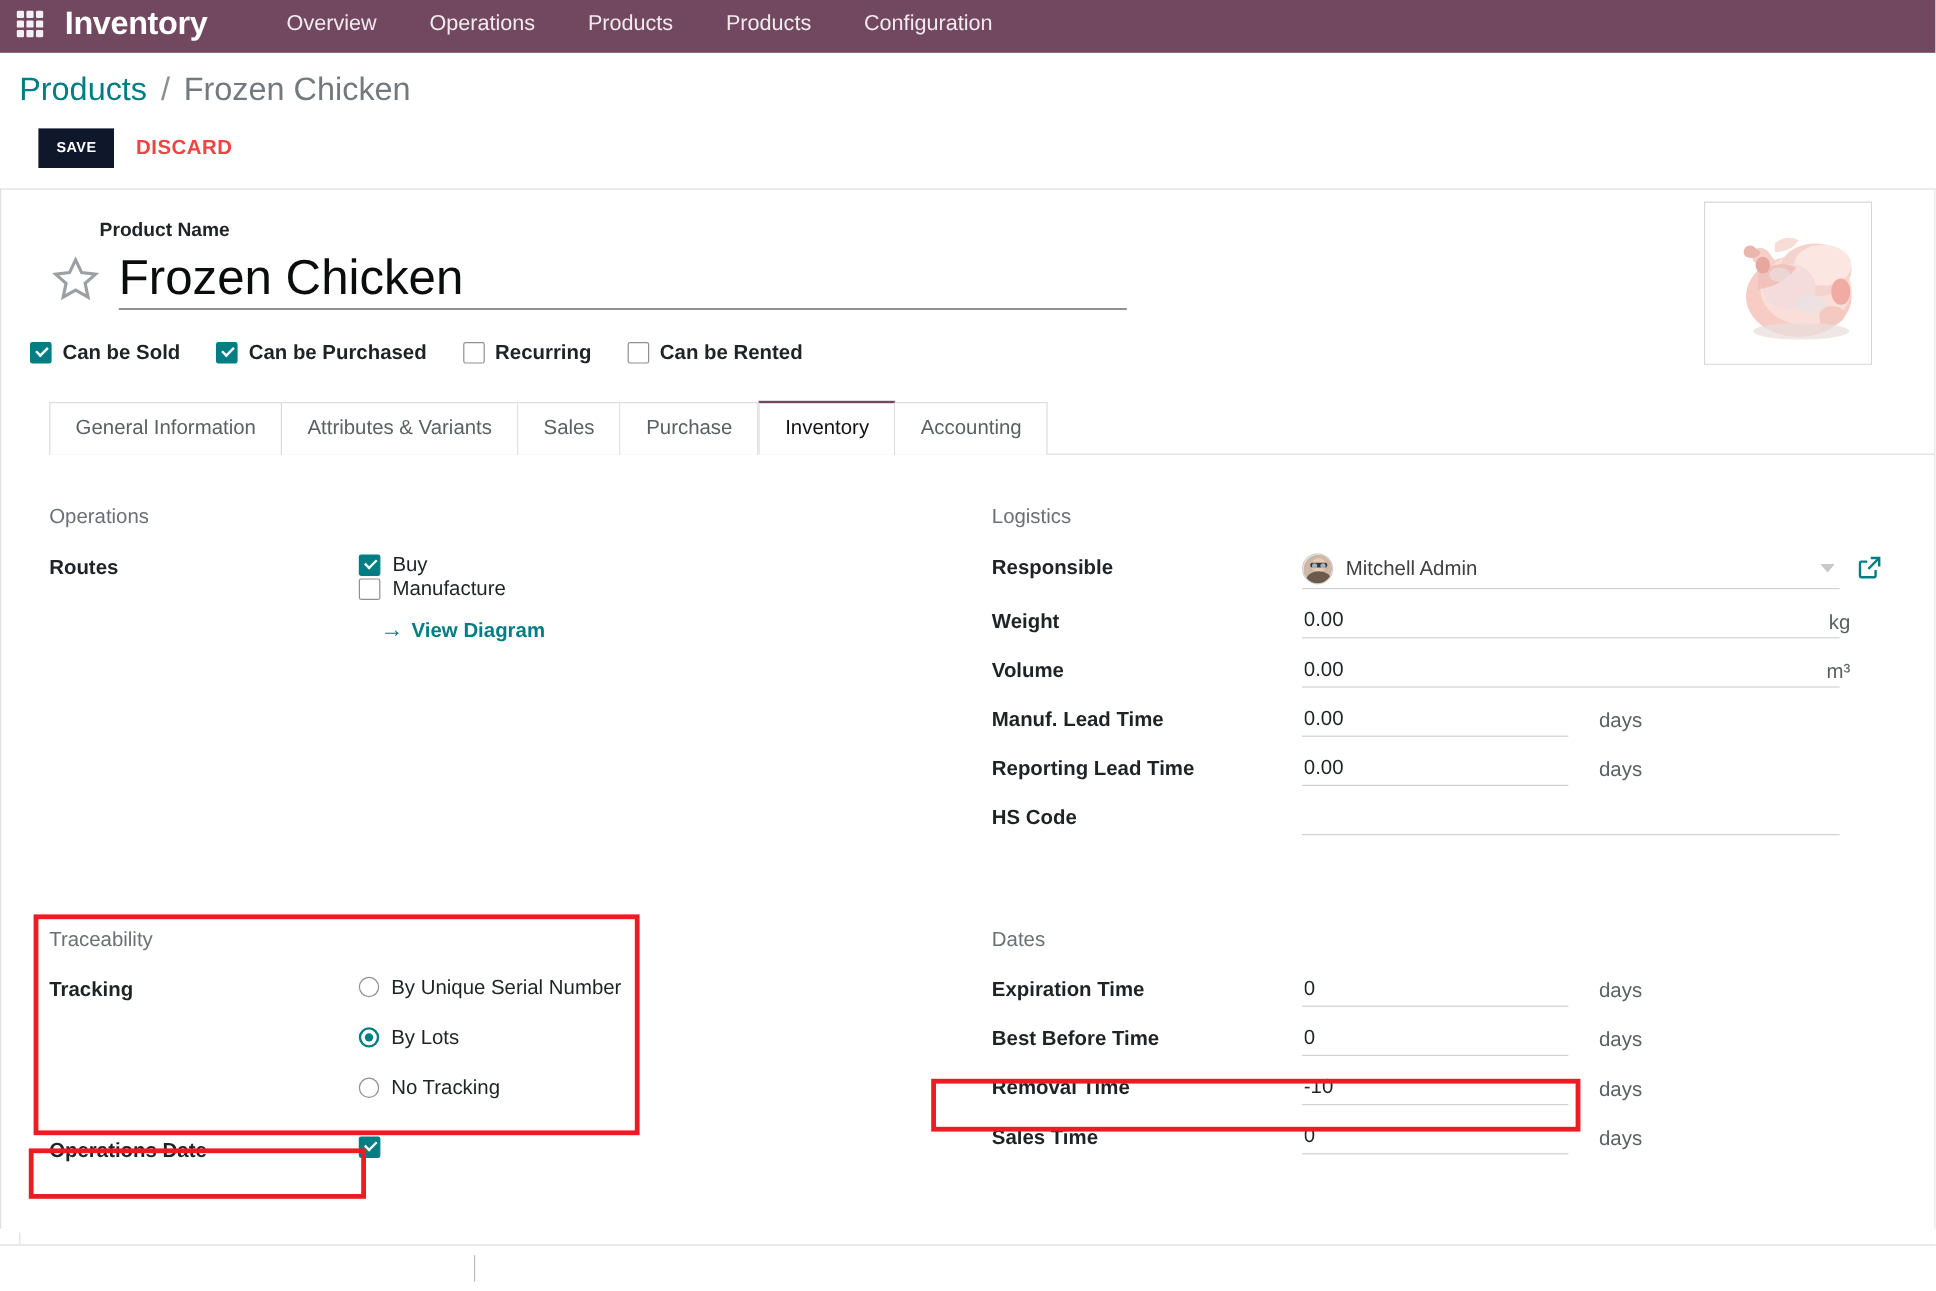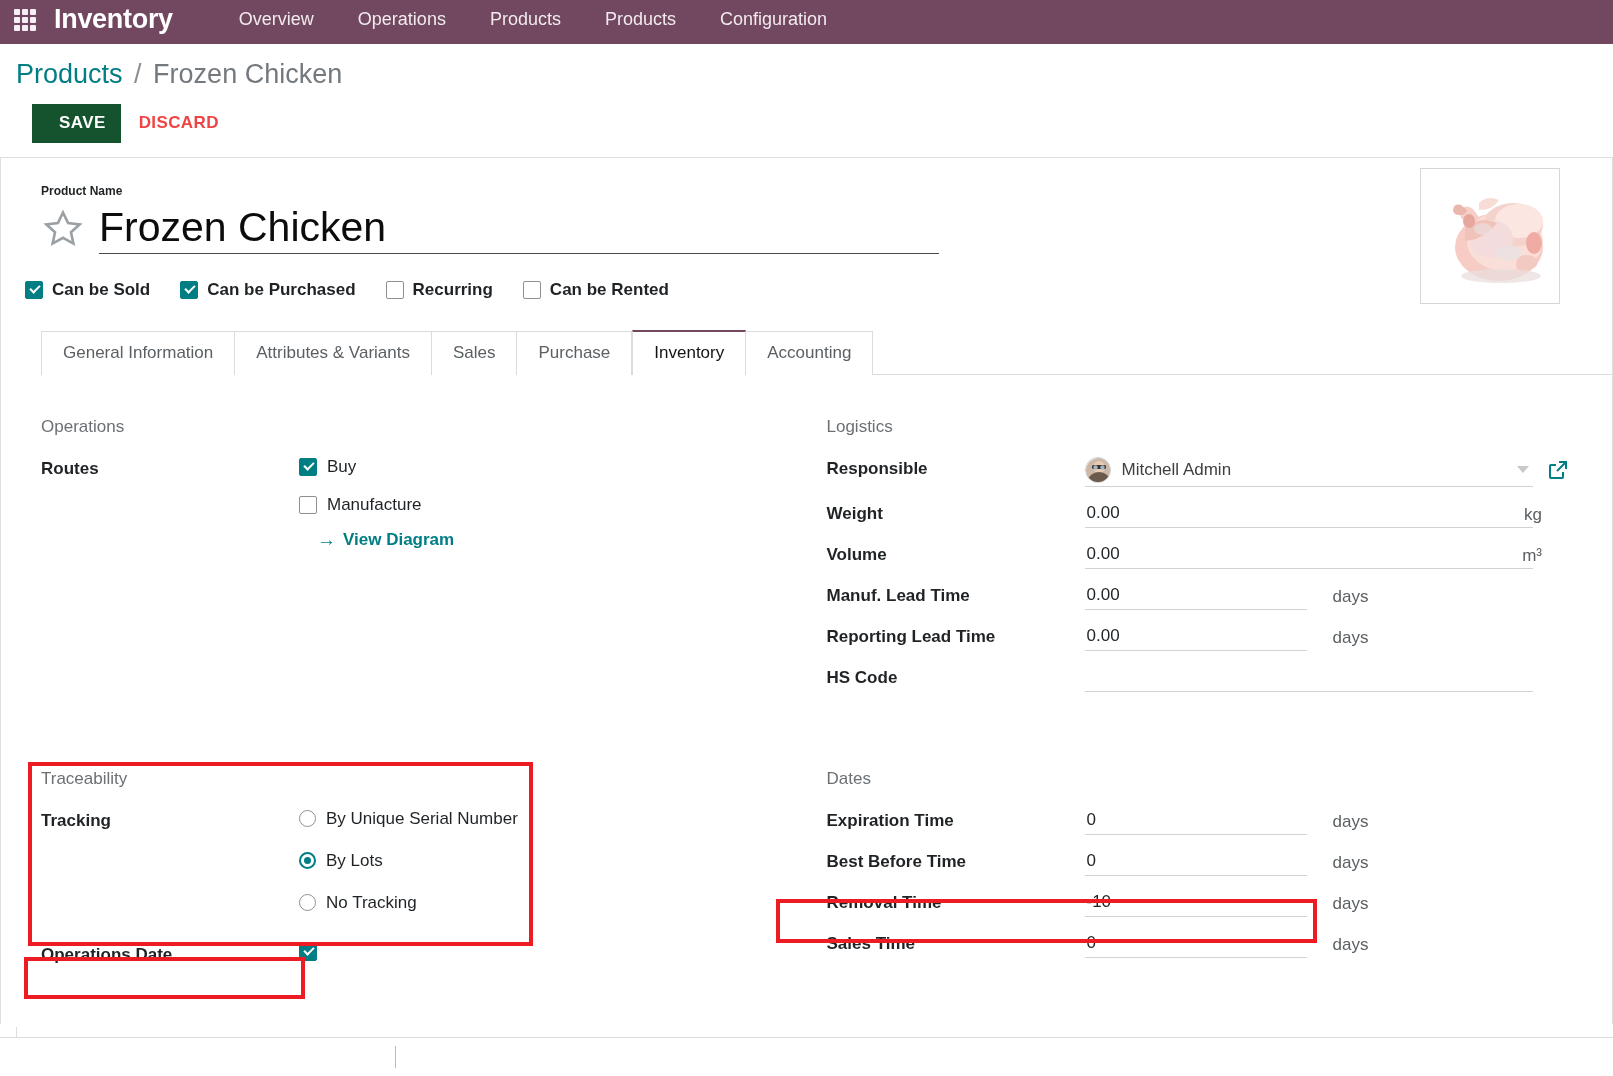--- a/index.html
+++ b/index.html
@@ -59,26 +59,26 @@
     font-size: 27px;
     line-height: 1.1;
     white-space: nowrap;
   }
   .bc-link { color: #017e84; cursor: pointer; }
   .bc-sep  { color: #8a8f94; padding: 0 4px; }
   .bc-cur  { color: #74797e; }
 
   .actions { margin: 14px 0 0 16px; display: flex; align-items: center; }
   .btn-save {
-    background: #14532d;
+    background: #0f172a;
     color: #fff;
-    font-size: 17px;
+    font-size: 12px;
     font-weight: bold;
     letter-spacing: 0.4px;
-    padding: 9px 15px 10px 27px;
+    padding: 9px 15px 10px 15px;
     border: none;
     cursor: pointer;
     font-family: inherit;
   }
   .btn-discard {
     color: #ef4444;
     font-size: 17px;
     font-weight: bold;
     letter-spacing: 0.4px;
     padding: 9px 18px 10px 18px;
@@ -95,24 +95,25 @@
     border-left: 1px solid #dfdfdf;
     border-right: 1px solid #dfdfdf;
     background: #fff;
     height: 867px;
     position: relative;
     padding: 26px 0 0 0;
   }
 
   .name-area { padding: 0 0 0 40px; position: relative; }
   .field-label-top {
-    font-size: 12px;
+    font-size: 16px;
     font-weight: bold;
     color: #1f2326;
     margin-bottom: 6px;
+    margin-left: 42px;
   }
   .name-row { display: flex; align-items: center; }
   .star {
     width: 44px; height: 42px;
     flex: 0 0 auto;
     margin-right: 14px;
     cursor: pointer;
   }
   .name-input-wrap {
     border-bottom: 1px solid #4a4a4a;
@@ -452,21 +453,21 @@
     <div class="tab">Accounting</div>
   </div>
 
   <div class="cols">
 
     <div class="col left">
       <div class="group-title">Operations</div>
       <div class="frow">
         <div class="flabel">Routes</div>
         <div class="fval" style="display:block;">
-          <div class="opt" style="margin-bottom:18px;">
+          <div class="opt" style="">
             <span class="cbx on"></span>
             <span class="radio-label">Buy</span>
           </div>
           <div class="opt">
             <span class="cbx"></span>
             <span class="radio-label">Manufacture</span>
           </div>
           <div class="view-diagram">
             <span class="arr">→</span>
             <span>View Diagram</span>

